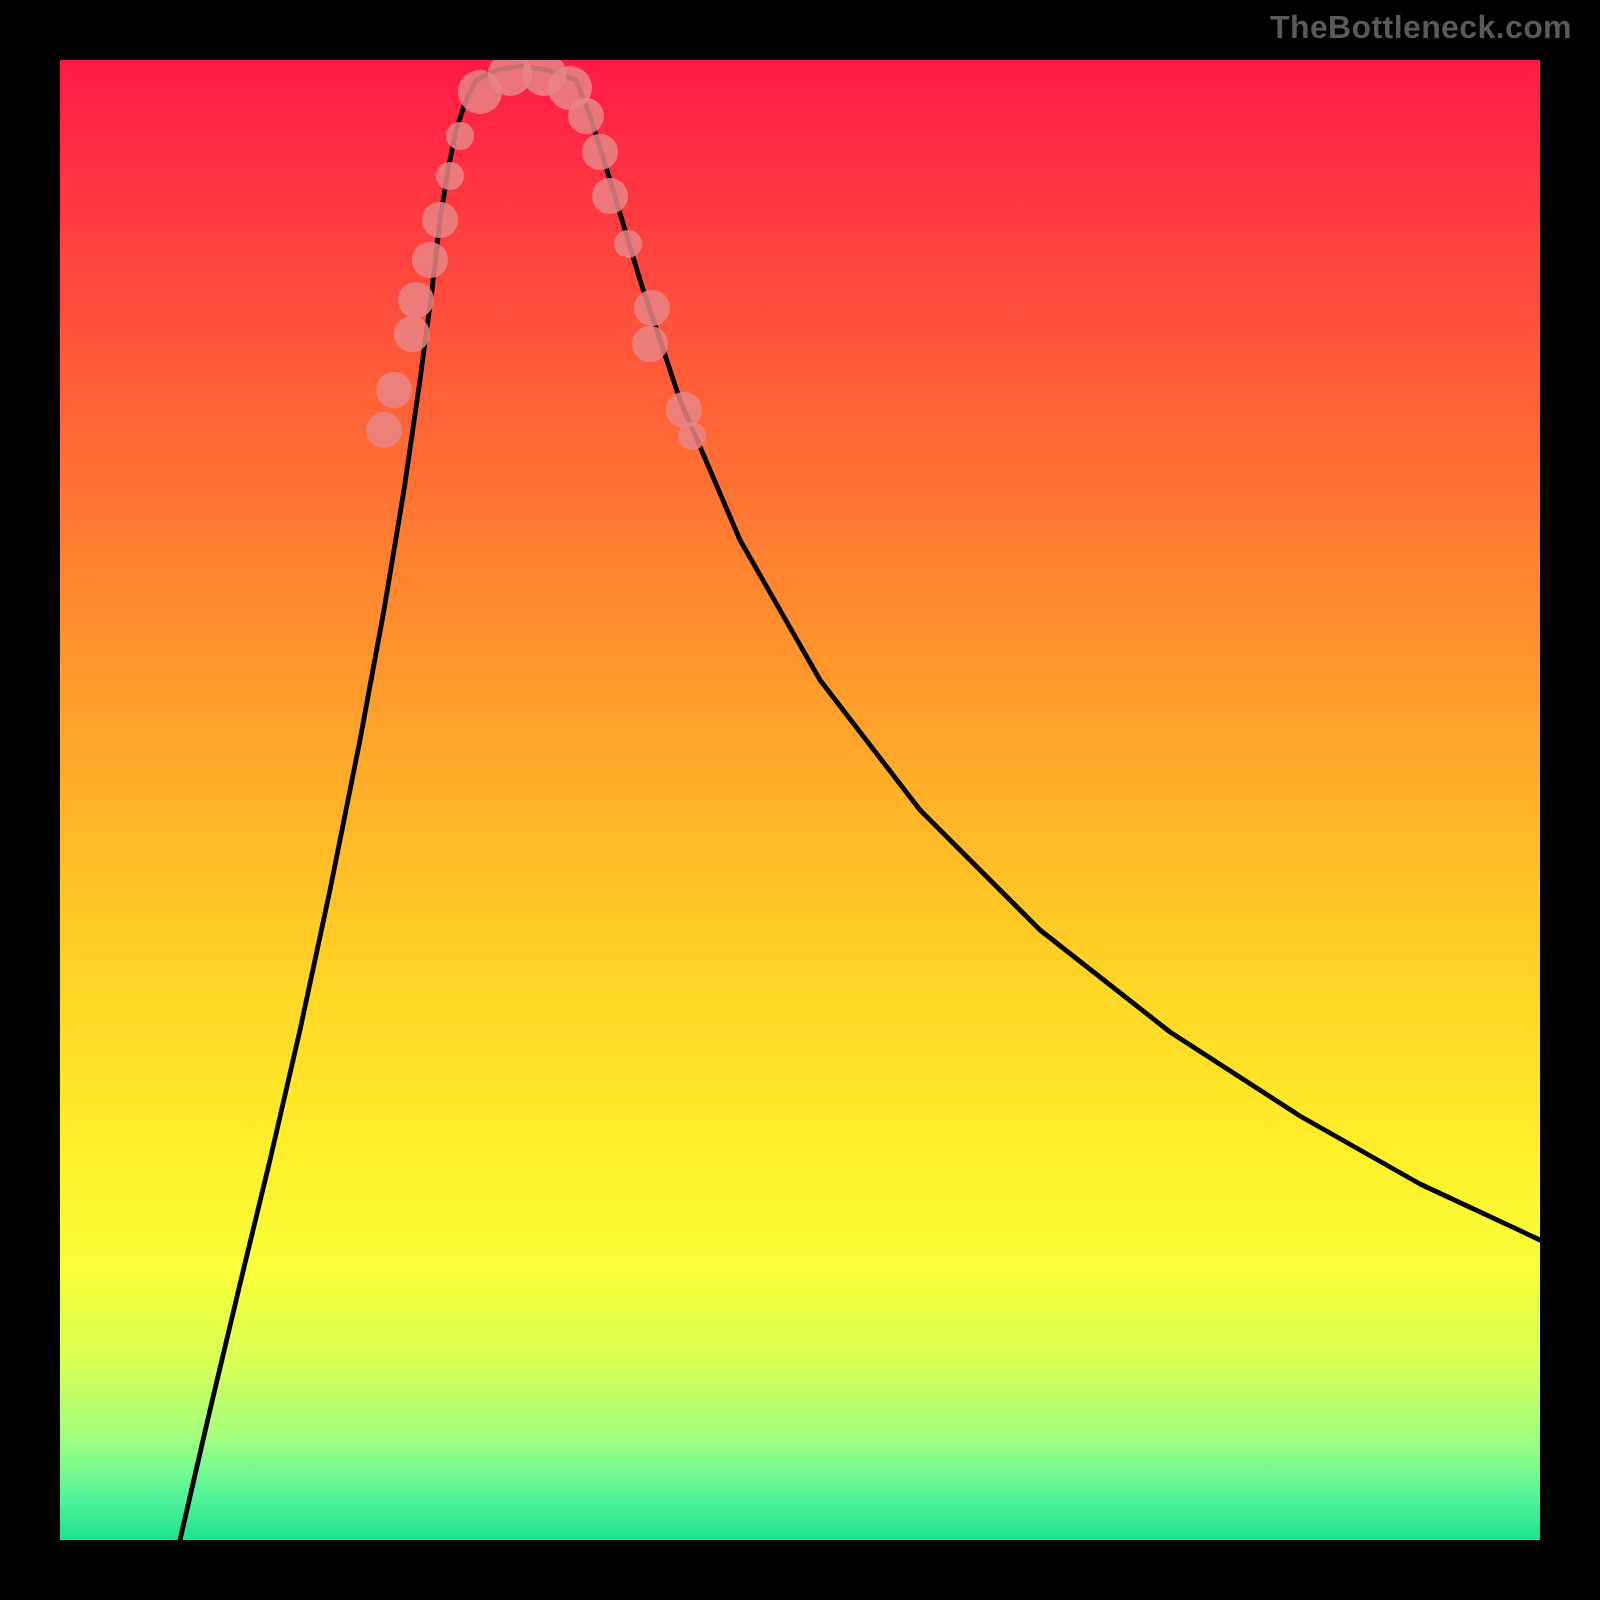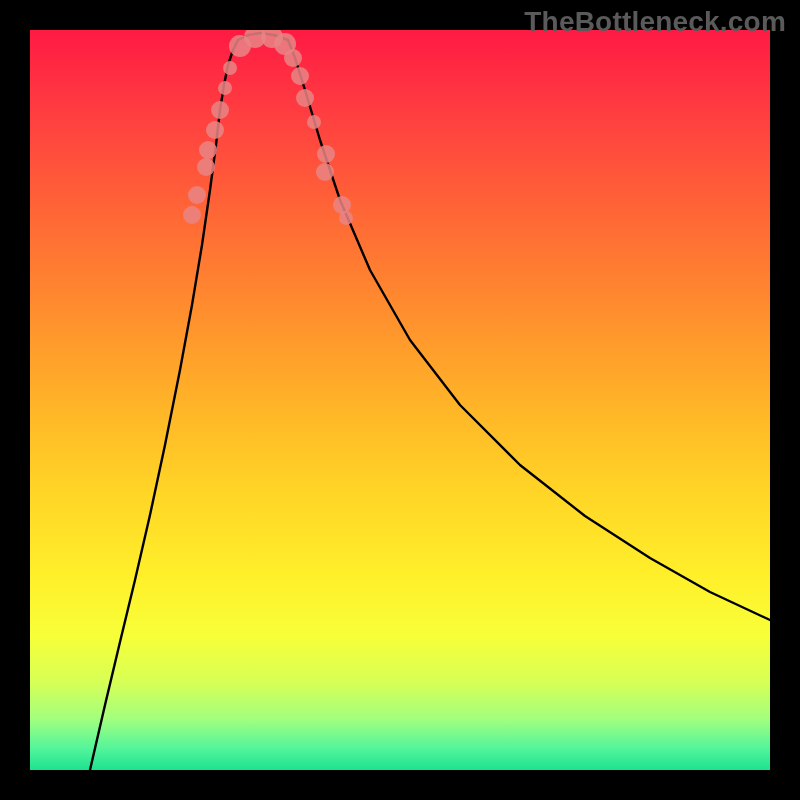--- a/index.html
+++ b/index.html
@@ -24,21 +24,21 @@
     top: 30px;
     width: 740px;
     height: 740px;
     overflow: hidden;
   }
   .watermark {
     position: absolute;
     top: 6px;
     right: 14px;
     font-family: Arial, Helvetica, sans-serif;
-    font-size: 28px;
+    font-size: 16px;
     font-weight: 600;
     color: #5a5a5a;
     letter-spacing: 0.2px;
     user-select: none;
   }
   .gradient {
     position: absolute;
     inset: 0;
   }
   .gradient .g1 {

